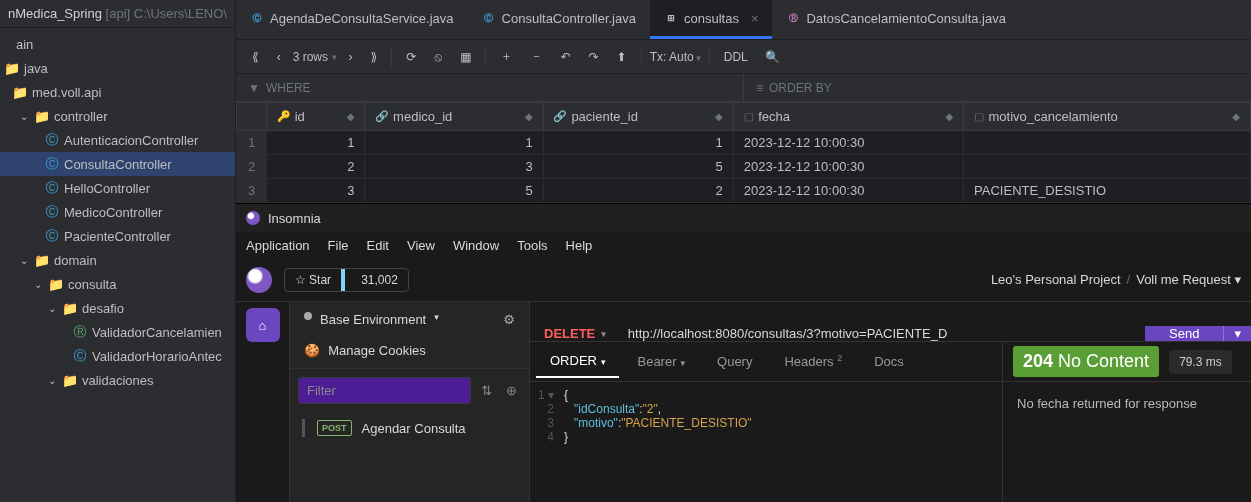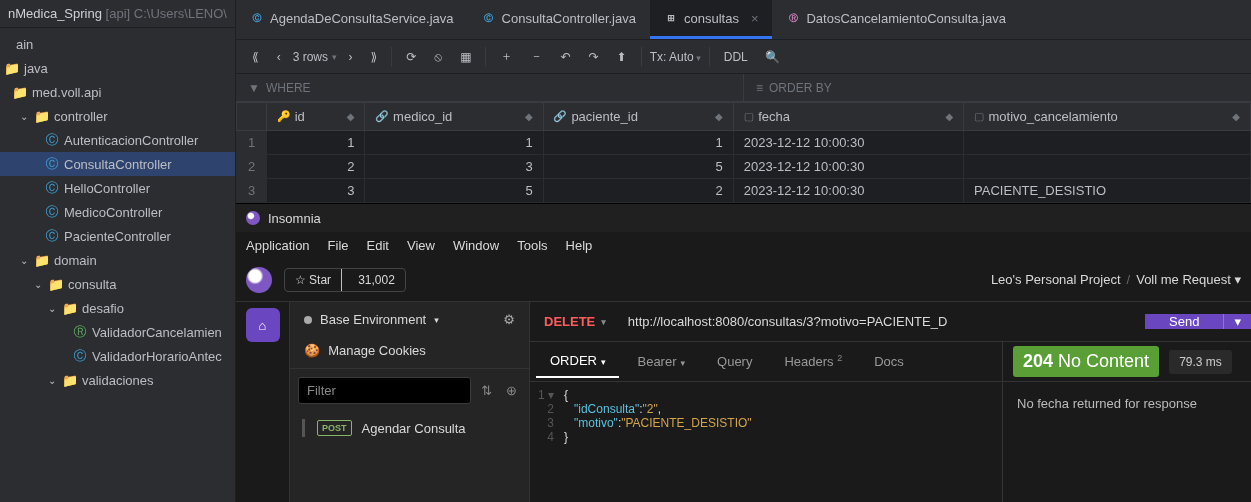--- a/index.html
+++ b/index.html
@@ -60,45 +60,45 @@
 
 .insomnia { flex: 1; display: flex; flex-direction: column; background: #1a1a1a; color: #d9d9d9; border-top: 1px solid #000; }
 .ins-titlebar { display: flex; align-items: center; height: 28px; padding: 0 10px; gap: 8px; background: #202020; }
 .ins-logo { width: 14px; height: 14px; border-radius: 50%; background: radial-gradient(circle at 35% 35%, #fff 20%, #7e57c2 30%); }
 .ins-menubar { display: flex; align-items: center; height: 26px; padding: 0 10px; gap: 18px; background: #1a1a1a; font-size: 13px; }
 .ins-menubar span { cursor: pointer; }
 .ins-workspace-bar { display: flex; align-items: center; height: 44px; padding: 0 10px; gap: 12px; background: #1a1a1a; border-bottom: 1px solid #333; }
 .ins-big-logo { width: 26px; height: 26px; border-radius: 50%; background: radial-gradient(circle at 35% 35%, #fff 25%, #7e57c2 35%); }
 .ins-star-btn { display: flex; align-items: center; gap: 6px; border: 1px solid #444; border-radius: 4px; overflow: hidden; font-size: 12px; }
 .ins-star-btn .part { padding: 4px 10px; }
-.ins-star-btn .part:first-child { border-right: 1px solid #7dd3fc; }
+.ins-star-btn .part:first-child { border-right: 4px solid #7dd3fc; }
 .ins-breadcrumb { margin-left: auto; font-size: 13px; color: #d9d9d9; }
 .ins-breadcrumb .sep2 { color: #666; margin: 0 6px; }
 
 .ins-body { flex: 1; display: flex; }
 .ins-left { width: 54px; background: #1a1a1a; border-right: 1px solid #333; display: flex; flex-direction: column; align-items: center; padding-top: 6px; }
 .ins-home { width: 34px; height: 34px; background: #6b46c1; border-radius: 6px; display: flex; align-items: center; justify-content: center; color: #fff; }
 
 .ins-sidebar { width: 240px; background: #252525; border-right: 1px solid #333; display: flex; flex-direction: column; }
-.ins-env { padding: 10px 14px; display: flex; align-items: center; gap: 8px; font-size: 13px; }
+.ins-env { padding: 10px 14px; display: flex; align-items: flex-start; gap: 8px; font-size: 13px; }
 .ins-env .dot { width: 8px; height: 8px; border-radius: 50%; background: #aaa; }
 .ins-cookies { padding: 6px 14px 10px; display: flex; align-items: center; gap: 8px; font-size: 13px; border-bottom: 1px solid #333; }
 .ins-filter-row { display: flex; padding: 8px; gap: 6px; align-items: center; }
-.ins-filter { flex: 1; background: #000000; border: 1px solid #3a3a3a; border-radius: 3px; padding: 5px 8px; color: #888; font-size: 13px; }
+.ins-filter { flex: 1; background: #4c1d95; border: 1px solid #3a3a3a; border-radius: 3px; padding: 5px 8px; color: #888; font-size: 13px; }
 .ins-filter-ico { color: #888; padding: 0 4px; cursor: pointer; }
 .ins-req-list { flex: 1; }
 .ins-req { display: flex; align-items: center; padding: 7px 12px; gap: 10px; font-size: 13px; cursor: pointer; }
 .ins-req .method { font-size: 9px; font-weight: bold; padding: 2px 4px; border-radius: 2px; min-width: 30px; text-align: center; }
 .ins-req .method.del { color: #ff5c5c; border: 1px solid #ff5c5c; }
 .ins-req .method.post { color: #8ab46a; border: 1px solid #8ab46a; }
 .ins-req.active { background: #2f2f2f; }
 .ins-req .bar { width: 3px; height: 18px; background: #555; margin-right: 2px; }
 
 .ins-main { flex: 1; display: flex; flex-direction: column; }
-.ins-url-bar { display: flex; height: 40px; align-items: center; border-bottom: 1px solid #333; }
+.ins-url-bar { display: flex; height: 40px; align-items: flex-end; border-bottom: 1px solid #333; }
 .ins-method-sel { display: flex; align-items: center; padding: 0 14px; color: #ff5c5c; font-weight: bold; gap: 6px; }
 .ins-url { flex: 1; display: flex; align-items: center; padding: 0 8px; color: #d9d9d9; font-size: 13px; white-space: nowrap; overflow: hidden; }
 .ins-send { background: #6b46c1; color: #fff; padding: 0 24px; display: flex; align-items: center; cursor: pointer; font-size: 13px; }
 .ins-send-dd { background: #6b46c1; color: #fff; padding: 0 10px; display: flex; align-items: center; border-left: 1px solid rgba(255,255,255,0.25); }
 
 .ins-content { flex: 1; display: flex; }
 .ins-request-pane { flex: 1; border-right: 1px solid #333; display: flex; flex-direction: column; }
 .ins-req-tabs { display: flex; height: 40px; align-items: center; border-bottom: 1px solid #333; padding: 0 6px; gap: 4px; }
 .ins-req-tab { padding: 8px 14px; font-size: 13px; color: #999; cursor: pointer; }
 .ins-req-tab.active { color: #fff; border-bottom: 2px solid #fff; }

